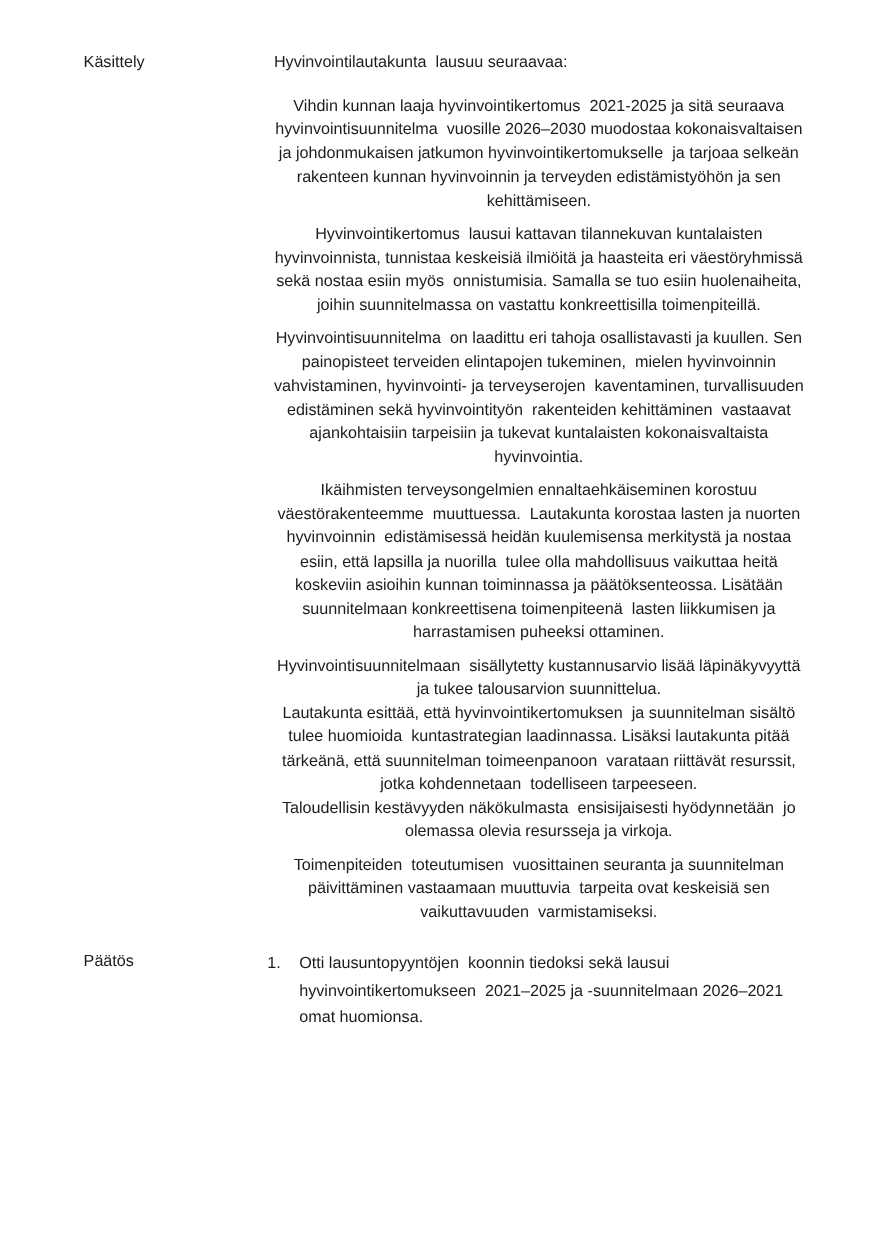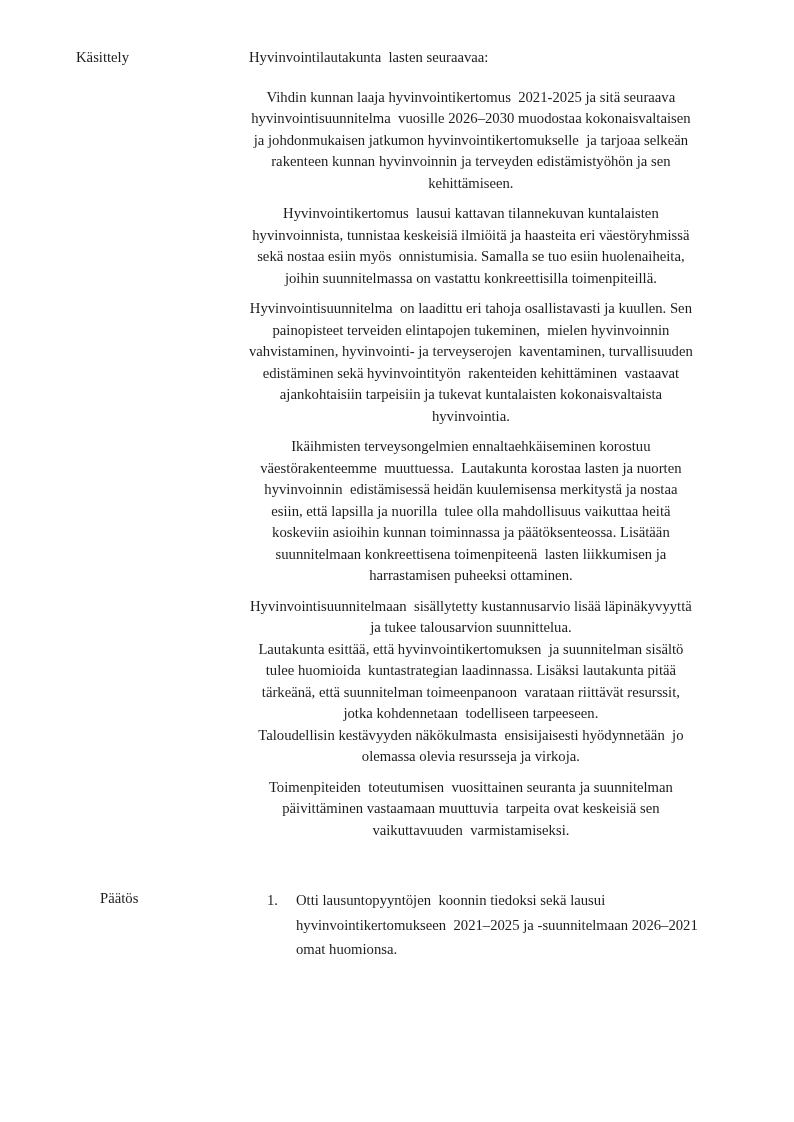--- a/index.html
+++ b/index.html
@@ -5,33 +5,33 @@
   html, body {
     margin: 0;
     padding: 0;
     background: #ffffff;
   }
   .page {
     position: relative;
     width: 794px;
     height: 1122px;
     background: #ffffff;
-    font-family: Liberation Serif, serif;
+    font-family: Liberation Sans, sans-serif;
     font-size: 14.7px;
     color: #1c1c1c;
     overflow: hidden;
   }
   .section {
     position: absolute;
     left: 76px;
     display: flex;
     align-items: flex-start;
   }
   #section-kasittely { top: 47px; }
-  #section-paatos    { top: 888px; margin-left: 24px; }
+  #section-paatos    { top: 864px; }
   .section-label {
     flex: 0 0 173px;
     line-height: 21.5px;
     white-space: pre;
   }
   .section-content {
     line-height: 21.5px;
   }
   .intro {
     margin: 0 0 18px 0;
@@ -53,21 +53,21 @@
   .list-text { white-space: pre; }
 </style>
 </head>
 <body>
 
 <div class="page">
 
   <section class="section" id="section-kasittely">
     <div class="section-label">Käsittely</div>
     <div class="section-content">
-      <p class="intro">Hyvinvointilautakunta  lasten seuraavaa:</p>
+      <p class="intro">Hyvinvointilautakunta  lausuu seuraavaa:</p>
       <p class="para">Vihdin kunnan laaja hyvinvointikertomus  2021-2025 ja sitä seuraava
 hyvinvointisuunnitelma  vuosille 2026–2030 muodostaa kokonaisvaltaisen
 ja johdonmukaisen jatkumon hyvinvointikertomukselle  ja tarjoaa selkeän
 rakenteen kunnan hyvinvoinnin ja terveyden edistämistyöhön ja sen
 kehittämiseen.</p>
       <p class="para">Hyvinvointikertomus  lausui kattavan tilannekuvan kuntalaisten
 hyvinvoinnista, tunnistaa keskeisiä ilmiöitä ja haasteita eri väestöryhmissä
 sekä nostaa esiin myös  onnistumisia. Samalla se tuo esiin huolenaiheita,
 joihin suunnitelmassa on vastattu konkreettisilla toimenpiteillä.</p>
       <p class="para">Hyvinvointisuunnitelma  on laadittu eri tahoja osallistavasti ja kuullen. Sen

